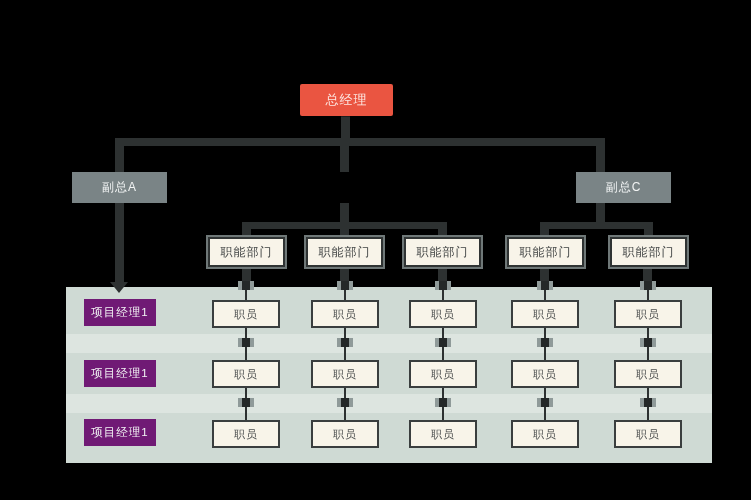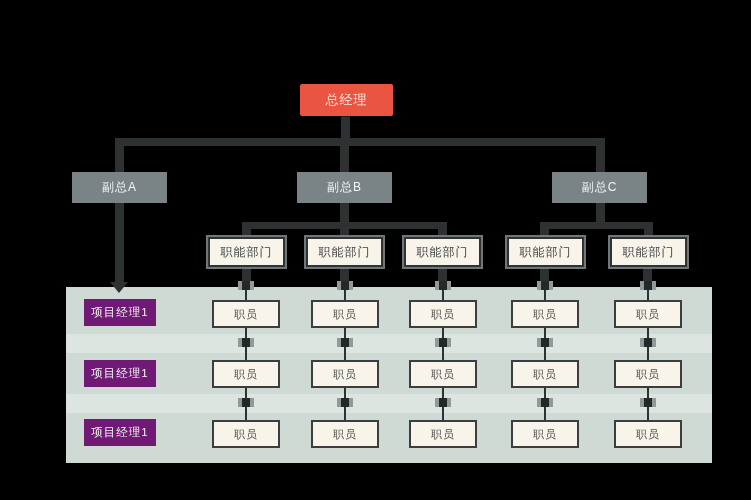--- a/index.html
+++ b/index.html
@@ -103,24 +103,21 @@
   <div class="node3" style="left:537px;top:398px;"></div>
   <div class="node3" style="left:640px;top:398px;"></div>
 
   <div class="box box-root" style="left:300px;top:84px;width:93px;height:32px;">
     <span>总经理</span>
   </div>
 
   <div class="box box-vp" style="left:72px;top:172px;width:95px;height:31px;">
     <span>副总A</span>
   </div>
-  <div class="box box-vp" style="left:297px;top:172px;width:95px;height:31px;">
-    <span>副总B</span>
-  </div>
-  <div class="box box-vp" style="left:552px;top:172px;width:95px;height:31px;">
+  <div class="box box-vp" style="left:576px;top:172px;width:95px;height:31px;">
     <span>副总C</span>
   </div>
 
   <div class="box box-dept" style="left:208px;top:237px;width:77px;height:30px;">
     <span>职能部门</span>
   </div>
   <div class="box box-dept" style="left:306px;top:237px;width:77px;height:30px;">
     <span>职能部门</span>
   </div>
   <div class="box box-dept" style="left:404px;top:237px;width:77px;height:30px;">

